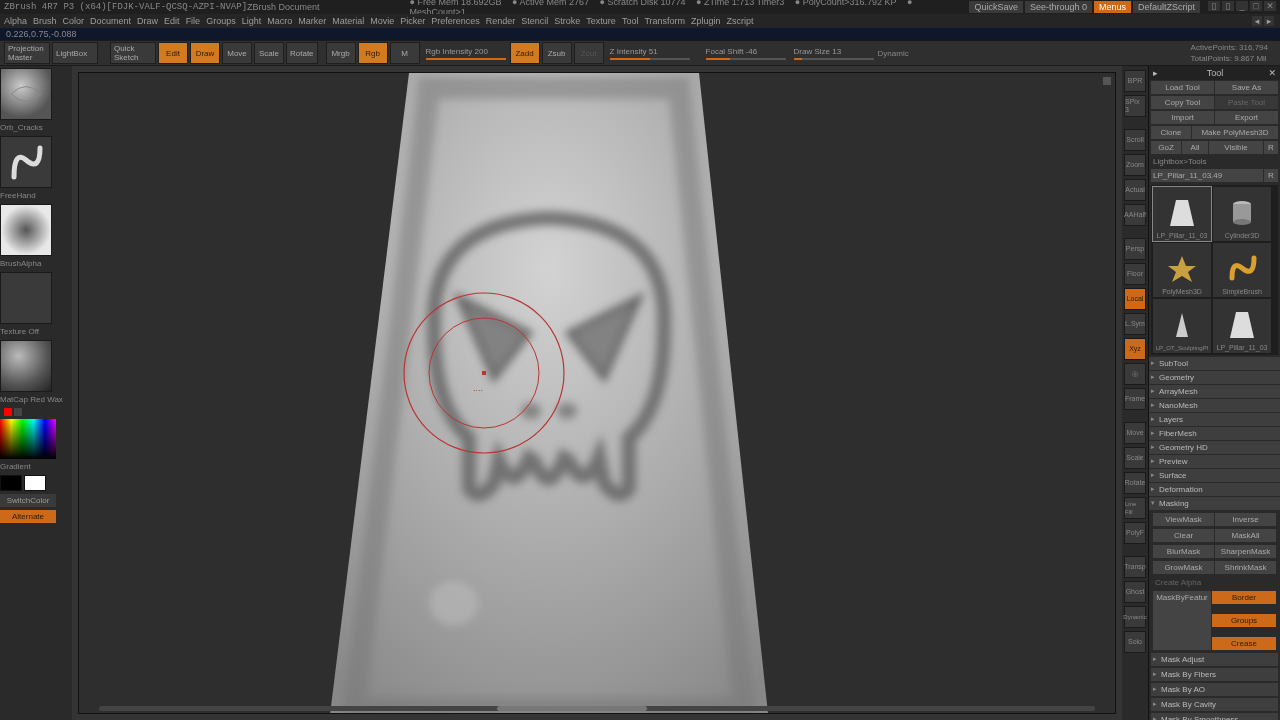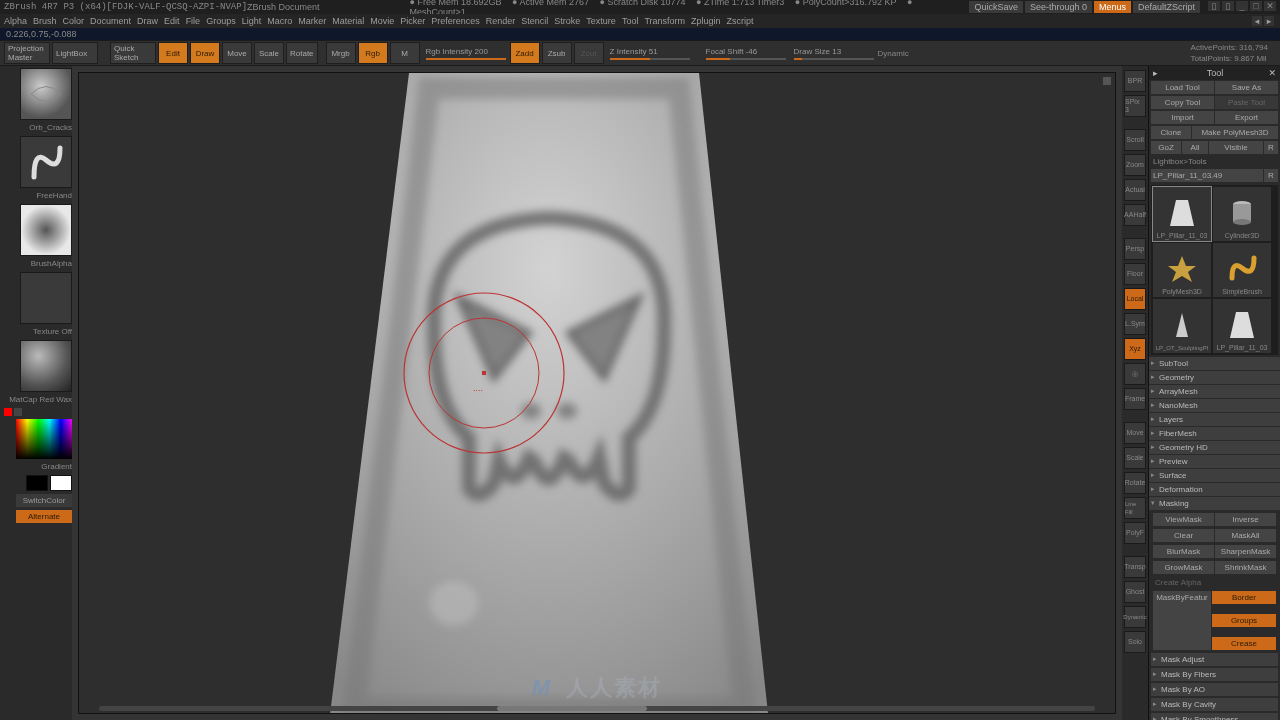--- a/index.html
+++ b/index.html
@@ -90,21 +90,21 @@
   
   .workspace {
     position:absolute;
     top: 66px; bottom:0; left:0; right:0;
     display:flex;
   }
   .left-col {
     width: 72px;
     background:#2a2a2a;
     display:flex; flex-direction:column;
-    align-items:flex-end;
+    align-items:flex-start;
     padding-top:2px;
     gap:3px;
   }
   .left-col .thumb {
     width:52px; height:52px; background:#3a3a3a; border:1px solid #1a1a1a;
     display:flex; align-items:center; justify-content:center; position:relative;
   }
   .left-col .thumb-lbl { font-size:8px; color:#888; text-align:center; line-height:10px;}
   .left-col .stroke-thumb svg { display:block;}
   .left-col .alpha-thumb { background: radial-gradient(circle, #555 0%, #e8e8e8 70%);}
@@ -430,24 +430,20 @@
           </g>
 
           <ellipse cx="155" cy="530" rx="26" ry="24" fill="#bbb" stroke="#999" stroke-width="3" filter="url(#blur)" opacity="0.6"></ellipse>
 
           <circle cx="185" cy="300" r="80" fill="none" stroke="#b33" stroke-width="1.2"></circle>
           <circle cx="185" cy="300" r="55" fill="none" stroke="#b33" stroke-width="1"></circle>
           <rect x="183" y="298" width="4" height="4" fill="#b33"></rect>
           <text x="174" y="318" font-size="9" fill="#b33">....</text>
         </svg>
       </div>
-      <div class="watermark">
-        <span class="wm-icon">M</span>
-        <span>人人素材</span>
-      </div>
       <div class="scrollbar-h">
           <div class="handle"></div>
         </div>
     </div>
   </div>
 
   <div class="side-tools">
     <div class="sbtn2">BPR</div>
     <div class="sbtn2">SPix 3</div>
     <div class="gap"></div>

